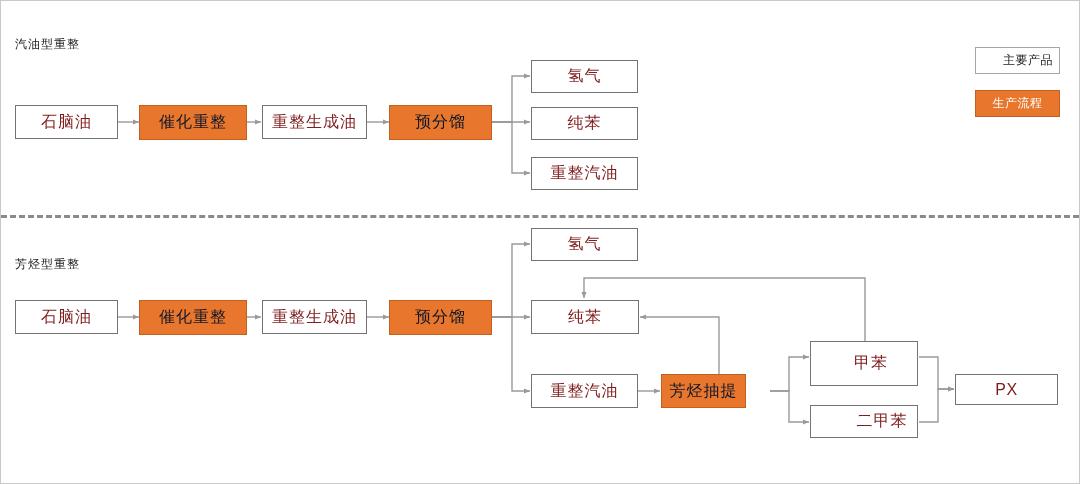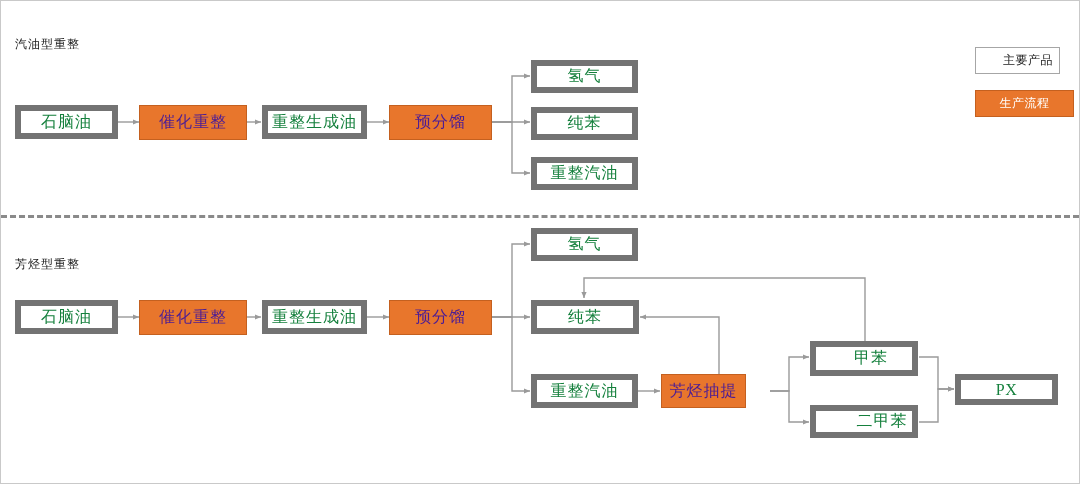--- a/index.html
+++ b/index.html
@@ -38,31 +38,31 @@
   .node {
     position: absolute;
     box-sizing: border-box;
     display: flex;
     align-items: center;
     justify-content: center;
     font-size: 16px;
     letter-spacing: 1px;
     white-space: nowrap;
     background: #ffffff;
-    border: 6px solid #737373;
-    color: #15803d;
+    border: 1px solid #737373;
+    color: #7f1d1d;
     font-family: "Liberation Serif", "DejaVu Serif", serif;
   }
   .node.process {
     background: #E8762C;
     border: 1px solid #c4601f;
-    color: #4c1d95;
+    color: #0f172a;
   }
   .node.latin {
-    font-family: Liberation Serif, serif;
+    font-family: Liberation Sans, sans-serif;
     letter-spacing: 0.5px;
   }
   
   .legend-box {
     position: absolute;
     box-sizing: border-box;
     display: flex;
     align-items: center;
     justify-content: center;
     font-size: 12px;
@@ -138,21 +138,21 @@
   <div class="node process" style="left:388px; top:104px; width:103px; height:35px;">预分馏</div>
 
   <div class="node" style="left:530px; top:59px; width:107px; height:33px;">氢气</div>
 
   <div class="node" style="left:530px; top:106px; width:107px; height:33px;">纯苯</div>
 
   <div class="node" style="left:530px; top:156px; width:107px; height:33px;">重整汽油</div>
 
   <div class="legend-box product" style="left:974px; top:46px; width:85px; height:27px;">主要产品</div>
 
-  <div class="legend-box flow" style="left:974px; top:89px; width:99px; height:27px;">生产流程</div>
+  <div class="legend-box flow" style="left:974px; top:89px; width:85px; height:27px;">生产流程</div>
 
   <div class="divider" style="top:214px;"></div>
 
   <div class="section-title" style="left:14px; top:224px;margin-top:31px;">芳烃型重整</div>
 
   <div class="node" style="left:14px; top:299px; width:103px; height:34px;">石脑油</div>
 
   <div class="node process" style="left:138px; top:299px; width:108px; height:35px;">催化重整</div>
 
   <div class="node" style="left:261px; top:299px; width:105px; height:34px;">重整生成油</div>
@@ -160,19 +160,19 @@
   <div class="node process" style="left:388px; top:299px; width:103px; height:35px;">预分馏</div>
 
   <div class="node" style="left:530px; top:227px; width:107px; height:33px;">氢气</div>
 
   <div class="node" style="left:530px; top:299px; width:108px; height:34px;">纯苯</div>
 
   <div class="node" style="left:530px; top:373px; width:107px; height:34px;">重整汽油</div>
 
   <div class="node process" style="left:660px; top:373px; width:85px; height:34px;">芳烃抽提</div>
 
-  <div class="node" style="left:809px; top:340px; width:108px; height:35px;padding-left:14px;">甲苯</div>
+  <div class="node" style="left:809px; top:340px; width:108px; height:45px;padding-left:14px;">甲苯</div>
 
   <div class="node" style="left:809px; top:404px; width:108px; height:33px;padding-left:36px;">二甲苯</div>
 
   <div class="node latin" style="left:954px; top:373px; width:103px; height:31px;">PX</div>
 
 </div>
 
 </body></html>

